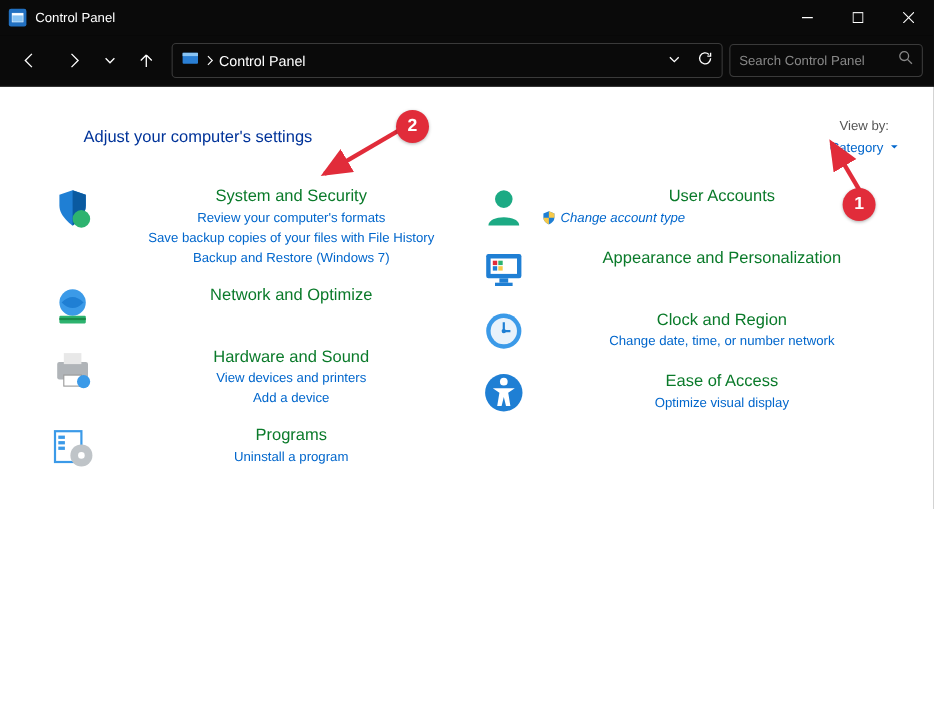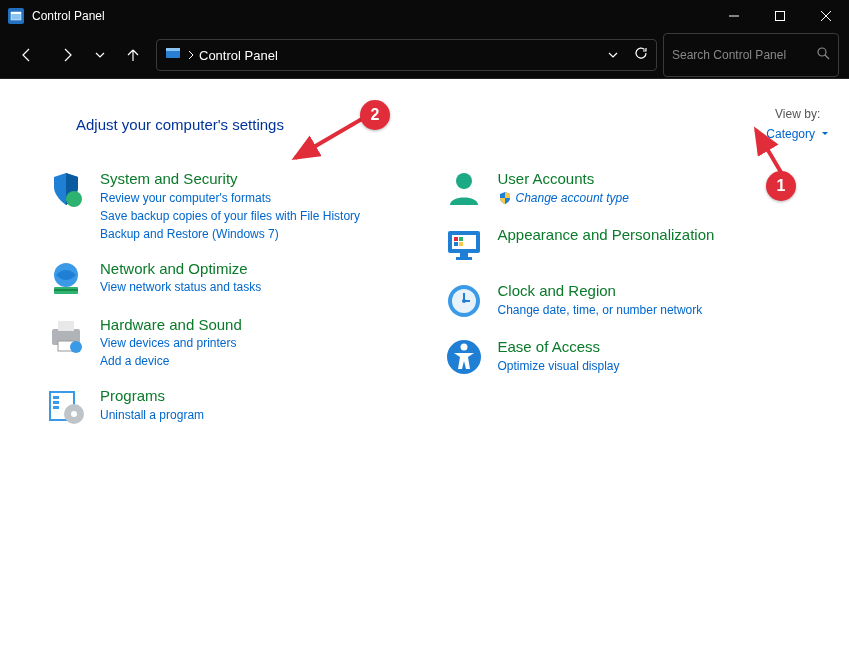--- a/index.html
+++ b/index.html
@@ -13,33 +13,33 @@
   .titlebar-btn { width: 46px; height: 32px; display: flex; align-items: center; justify-content: center; color: #fff; }
   .titlebar-icon { width: 16px; height: 16px; background: #2170c1; display: flex; align-items: center; justify-content: center; color: #fff; font-size: 10px; border-radius: 2px; }
 
   
   .navbar { height: 47px; background: #0a0a0a; display: flex; align-items: center; padding: 0 10px; gap: 6px; border-bottom: 1px solid #222; }
   .nav-btn { width: 34px; height: 34px; display: flex; align-items: center; justify-content: center; color: #fff; }
   .addressbar { flex: 1; height: 32px; background: #0a0a0a; border: 1px solid #3a3a3a; border-radius: 4px; display: flex; align-items: center; padding: 0 8px; gap: 6px; color: #fff; position: relative; }
   .addressbar .path { flex: 1; font-size: 13px; display: flex; align-items: center; gap: 4px; }
   .addr-dropdown { position: absolute; right: 38px; color: #fff; }
   .addr-refresh { position: absolute; right: 8px; color: #fff; }
-  .searchbox { width: 176px; height: 44px; border: 1px solid #3a3a3a; border-radius: 4px; display: flex; align-items: center; padding: 0 8px; color: #888; position: relative; }
+  .searchbox { width: 176px; height: 30px; border: 1px solid #3a3a3a; border-radius: 4px; display: flex; align-items: center; padding: 0 8px; color: #888; position: relative; }
   .searchbox input { flex: 1; background: transparent; border: none; outline: none; color: #ddd; font-size: 12px; }
   .searchbox input::placeholder { color: #888; }
   .search-icon { position: absolute; right: 8px; color: #888; }
 
   
-  .content { position: absolute; top: 79px; left: 0; right: 0; bottom: 0; background: #fff; padding: 28px 16px 20px 40px; overflow: auto; }
+  .content { position: absolute; top: 79px; left: 0; right: 0; bottom: 0; background: #fff; padding: 28px 28px 20px 40px; overflow: auto; }
   .page-header { display: flex; justify-content: space-between; align-items: center; margin-bottom: 28px; padding-left: 36px; padding-right: 4px; }
   .page-title { color: #003399; font-size: 15px; font-weight: 400; }
   .viewby { font-size: 12px; color: #555; display: flex; align-items: center; gap: 6px; flex-direction: column; }
   .viewby-val { color: #0066cc; cursor: pointer; display: flex; align-items: center; gap: 6px; }
 
-  .categories { display: flex; gap: 8px; padding-left: 6px; }
+  .categories { display: flex; gap: 8px; padding-left: 6px; text-align: center; }
   .col { flex: 1; display: flex; flex-direction: column; gap: 16px; }
   .category { display: flex; gap: 14px; }
   .cat-icon { width: 40px; height: 40px; flex-shrink: 0; }
   .cat-body { flex: 1; }
   .cat-title { color: #0a7a2a; font-size: 15px; font-weight: 400; cursor: pointer; line-height: 1.3; }
   .cat-link { display: block; color: #0066cc; font-size: 12px; cursor: pointer; line-height: 1.5; }
   .cat-link-row { display: flex; align-items: center; gap: 4px; font-style: italic; }
   .shield { width: 14px; height: 14px; }
 
   
@@ -174,21 +174,20 @@
         <div class="cat-icon">
           <svg width="40" height="40" viewBox="0 0 40 40">
               <circle cx="20" cy="16" r="12" fill="#3b9ae8"></circle>
               <path d="M10 16 Q20 6 30 16 Q20 26 10 16" fill="#1f7fd4"></path>
               <rect x="8" y="28" width="24" height="7" fill="#2db36f" rx="1"></rect>
               <rect x="8" y="30" width="24" height="2" fill="#1a8a4a"></rect>
             </svg>
         </div>
         <div class="cat-body">
           <div class="cat-title">Network and Optimize</div>
-          <span class="cat-link">View network status and tasks</span>
         </div>
       </div>
 
       <div class="category">
         <div class="cat-icon">
           <svg width="40" height="40" viewBox="0 0 40 40">
               <rect x="6" y="14" width="28" height="16" fill="#b0b4b8" rx="2"></rect>
               <rect x="12" y="6" width="16" height="10" fill="#e8e8e8"></rect>
               <rect x="12" y="26" width="16" height="10" fill="#fff" stroke="#999"></rect>
               <circle cx="30" cy="32" r="6" fill="#3b9ae8"></circle>

